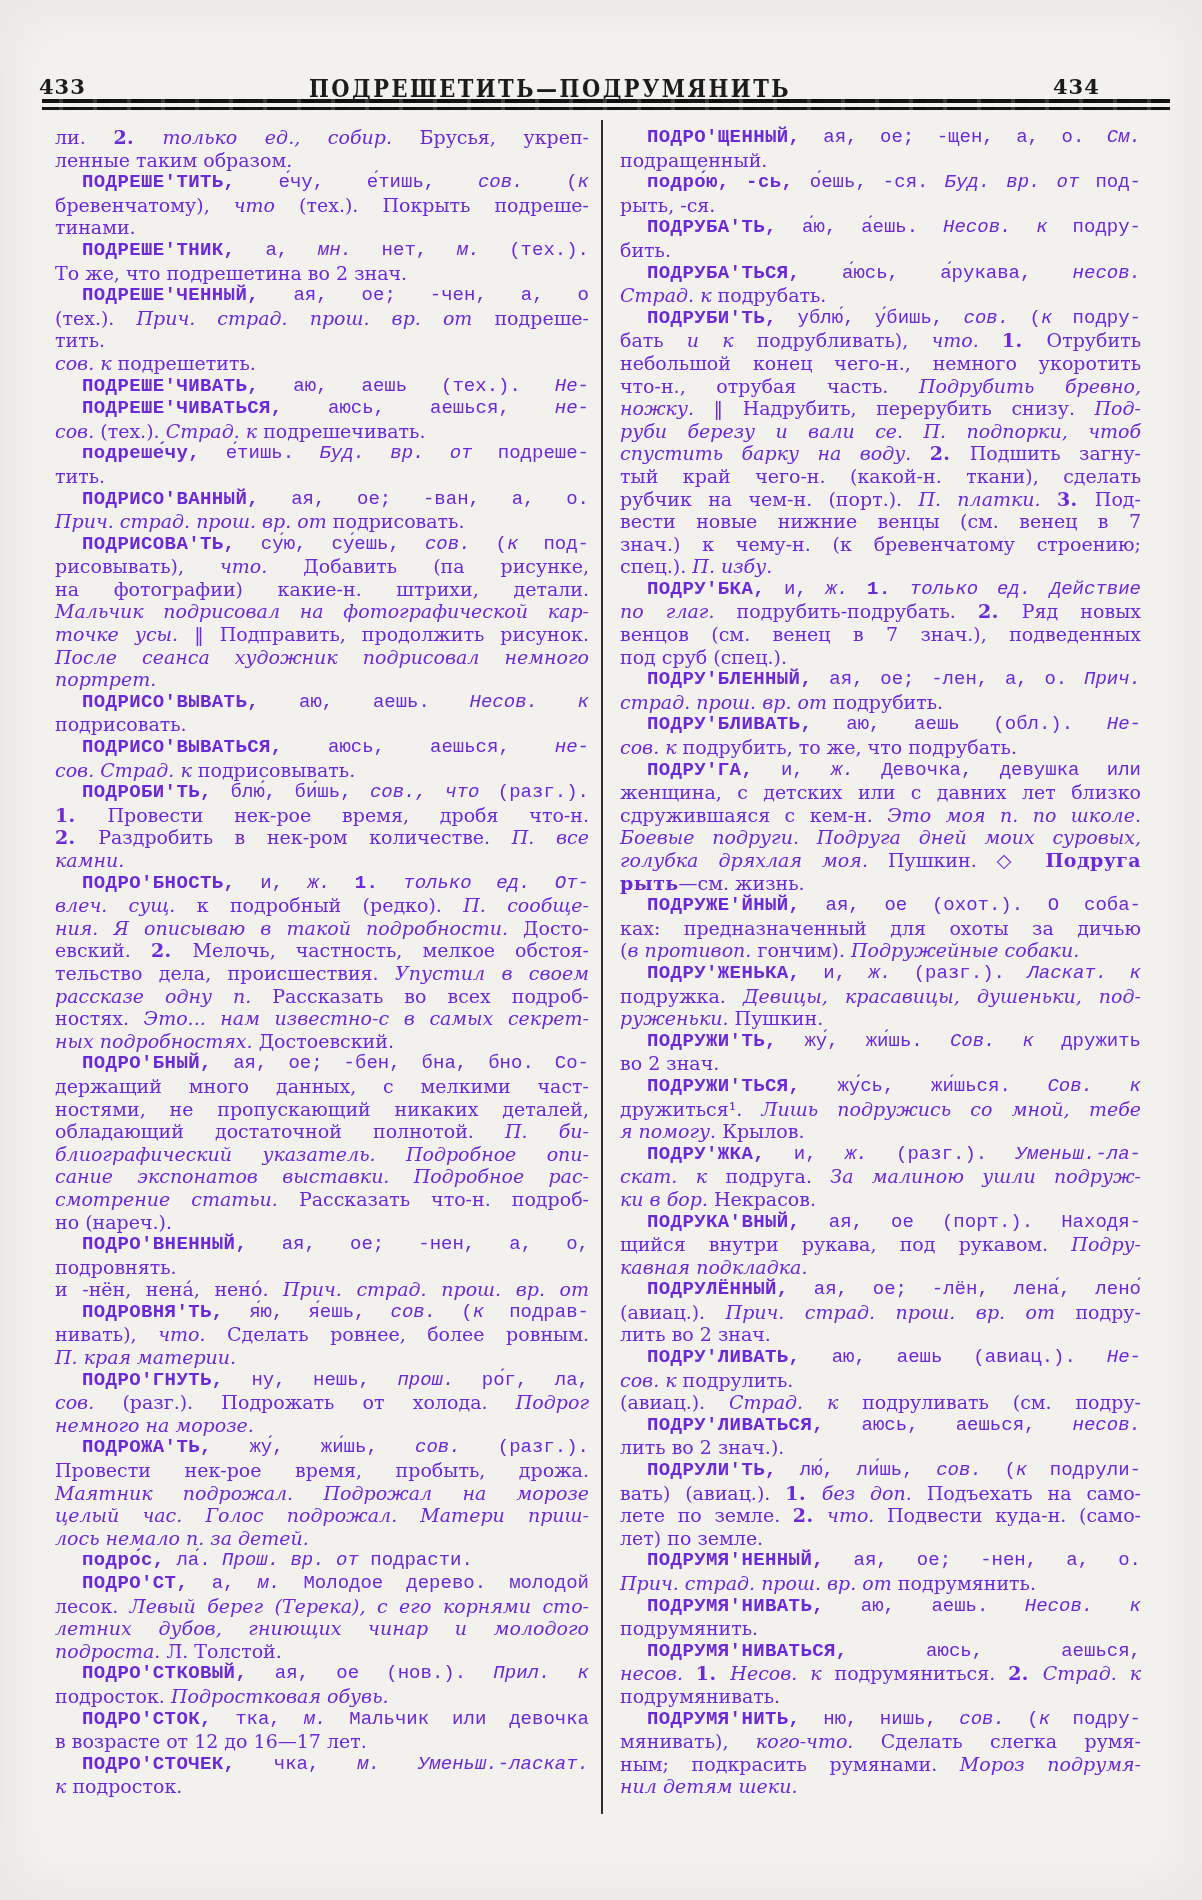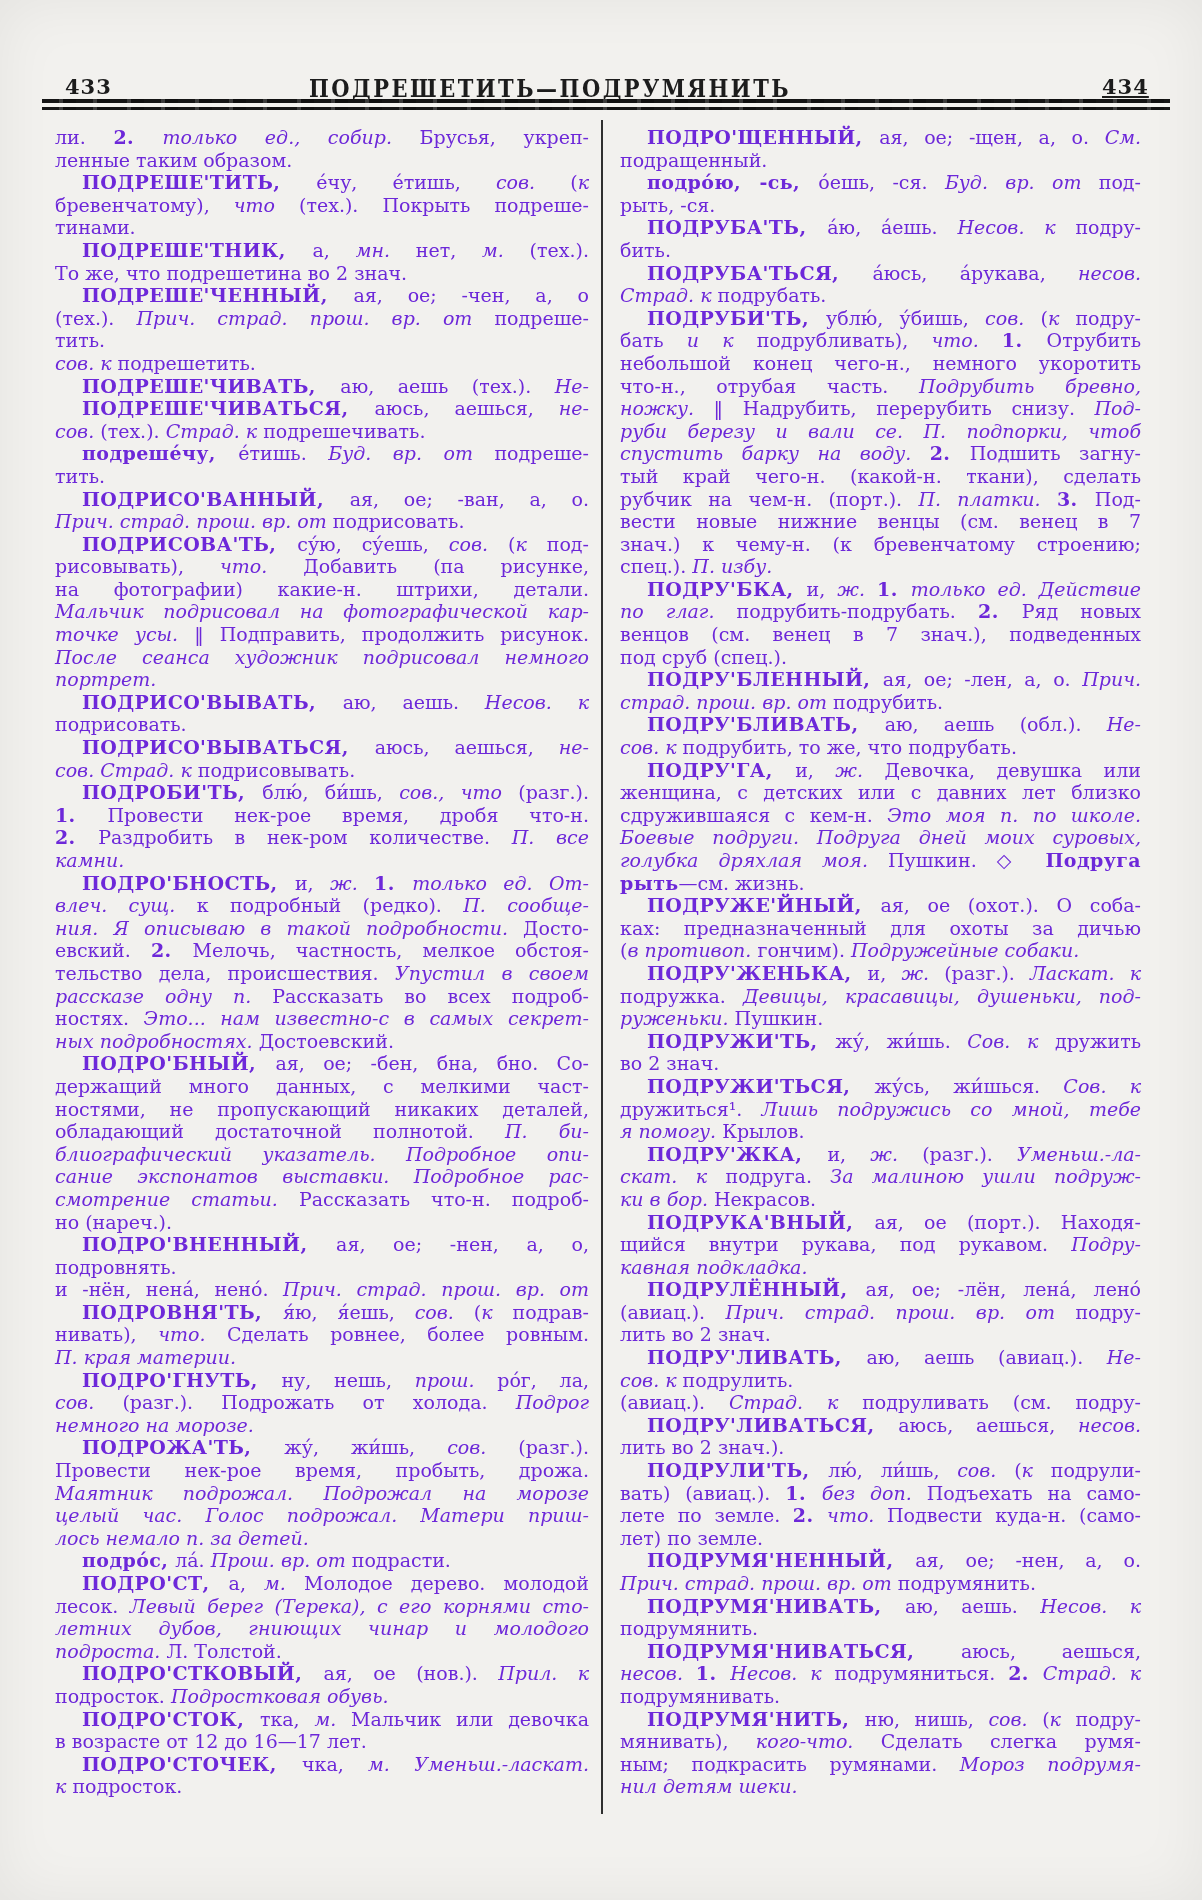--- a/index.html
+++ b/index.html
@@ -12,22 +12,22 @@
   .paper{
     position:absolute;left:0;top:0;width:1202px;height:1900px;
     background:#f2f1ee;
     box-shadow:inset 0 0 60px rgba(0,0,0,0.06);
     color:#1c1c1c;
   }
   .pageno{
     position:absolute;top:74px;
     font-size:21px;font-weight:bold;letter-spacing:1px;
   }
-  .pageno.left{left:65px;}
-  .pageno.right{left:1102px;text-decoration:underline;}
+  .pageno.left{left:39px;}
+  .pageno.right{left:1053px;}
   .running-title{
     position:absolute;top:76px;left:0;width:1100px;
     text-align:center;
     font-size:21px;font-weight:bold;letter-spacing:2.5px;
     transform:scaleY(1.12);
   }
   .rule{
     position:absolute;left:42px;width:1128px;
     background:repeating-linear-gradient(90deg,#151515 0 17px,#3a3a3a 17px 21px,#101010 21px 34px);
   }
@@ -39,21 +39,21 @@
   }
   .column{
     position:absolute;top:126px;
     font-size:19px;line-height:22.6px;
     color:#6d28d9;
   }
   .column.left{left:55px;width:534px;}
   .column.right{left:620px;width:521px;}
   .line{white-space:normal;}
   .line.just{text-align:justify;text-align-last:justify;}
-  .line.ind{text-indent:27px;}
+  .line.ind{text-indent:27px;font-family:Liberation Mono, monospace;}
   .seg-b{font-weight:bold;letter-spacing:0.4px;}
   .seg-i{font-style:italic;}
 </style>
 </head>
 <body>
 
 <div class="paper">
   <div class="pageno left">433</div>
   <div class="running-title">ПОДРЕШЕТИТЬ—ПОДРУМЯНИТЬ</div>
   <div class="pageno right">434</div>

